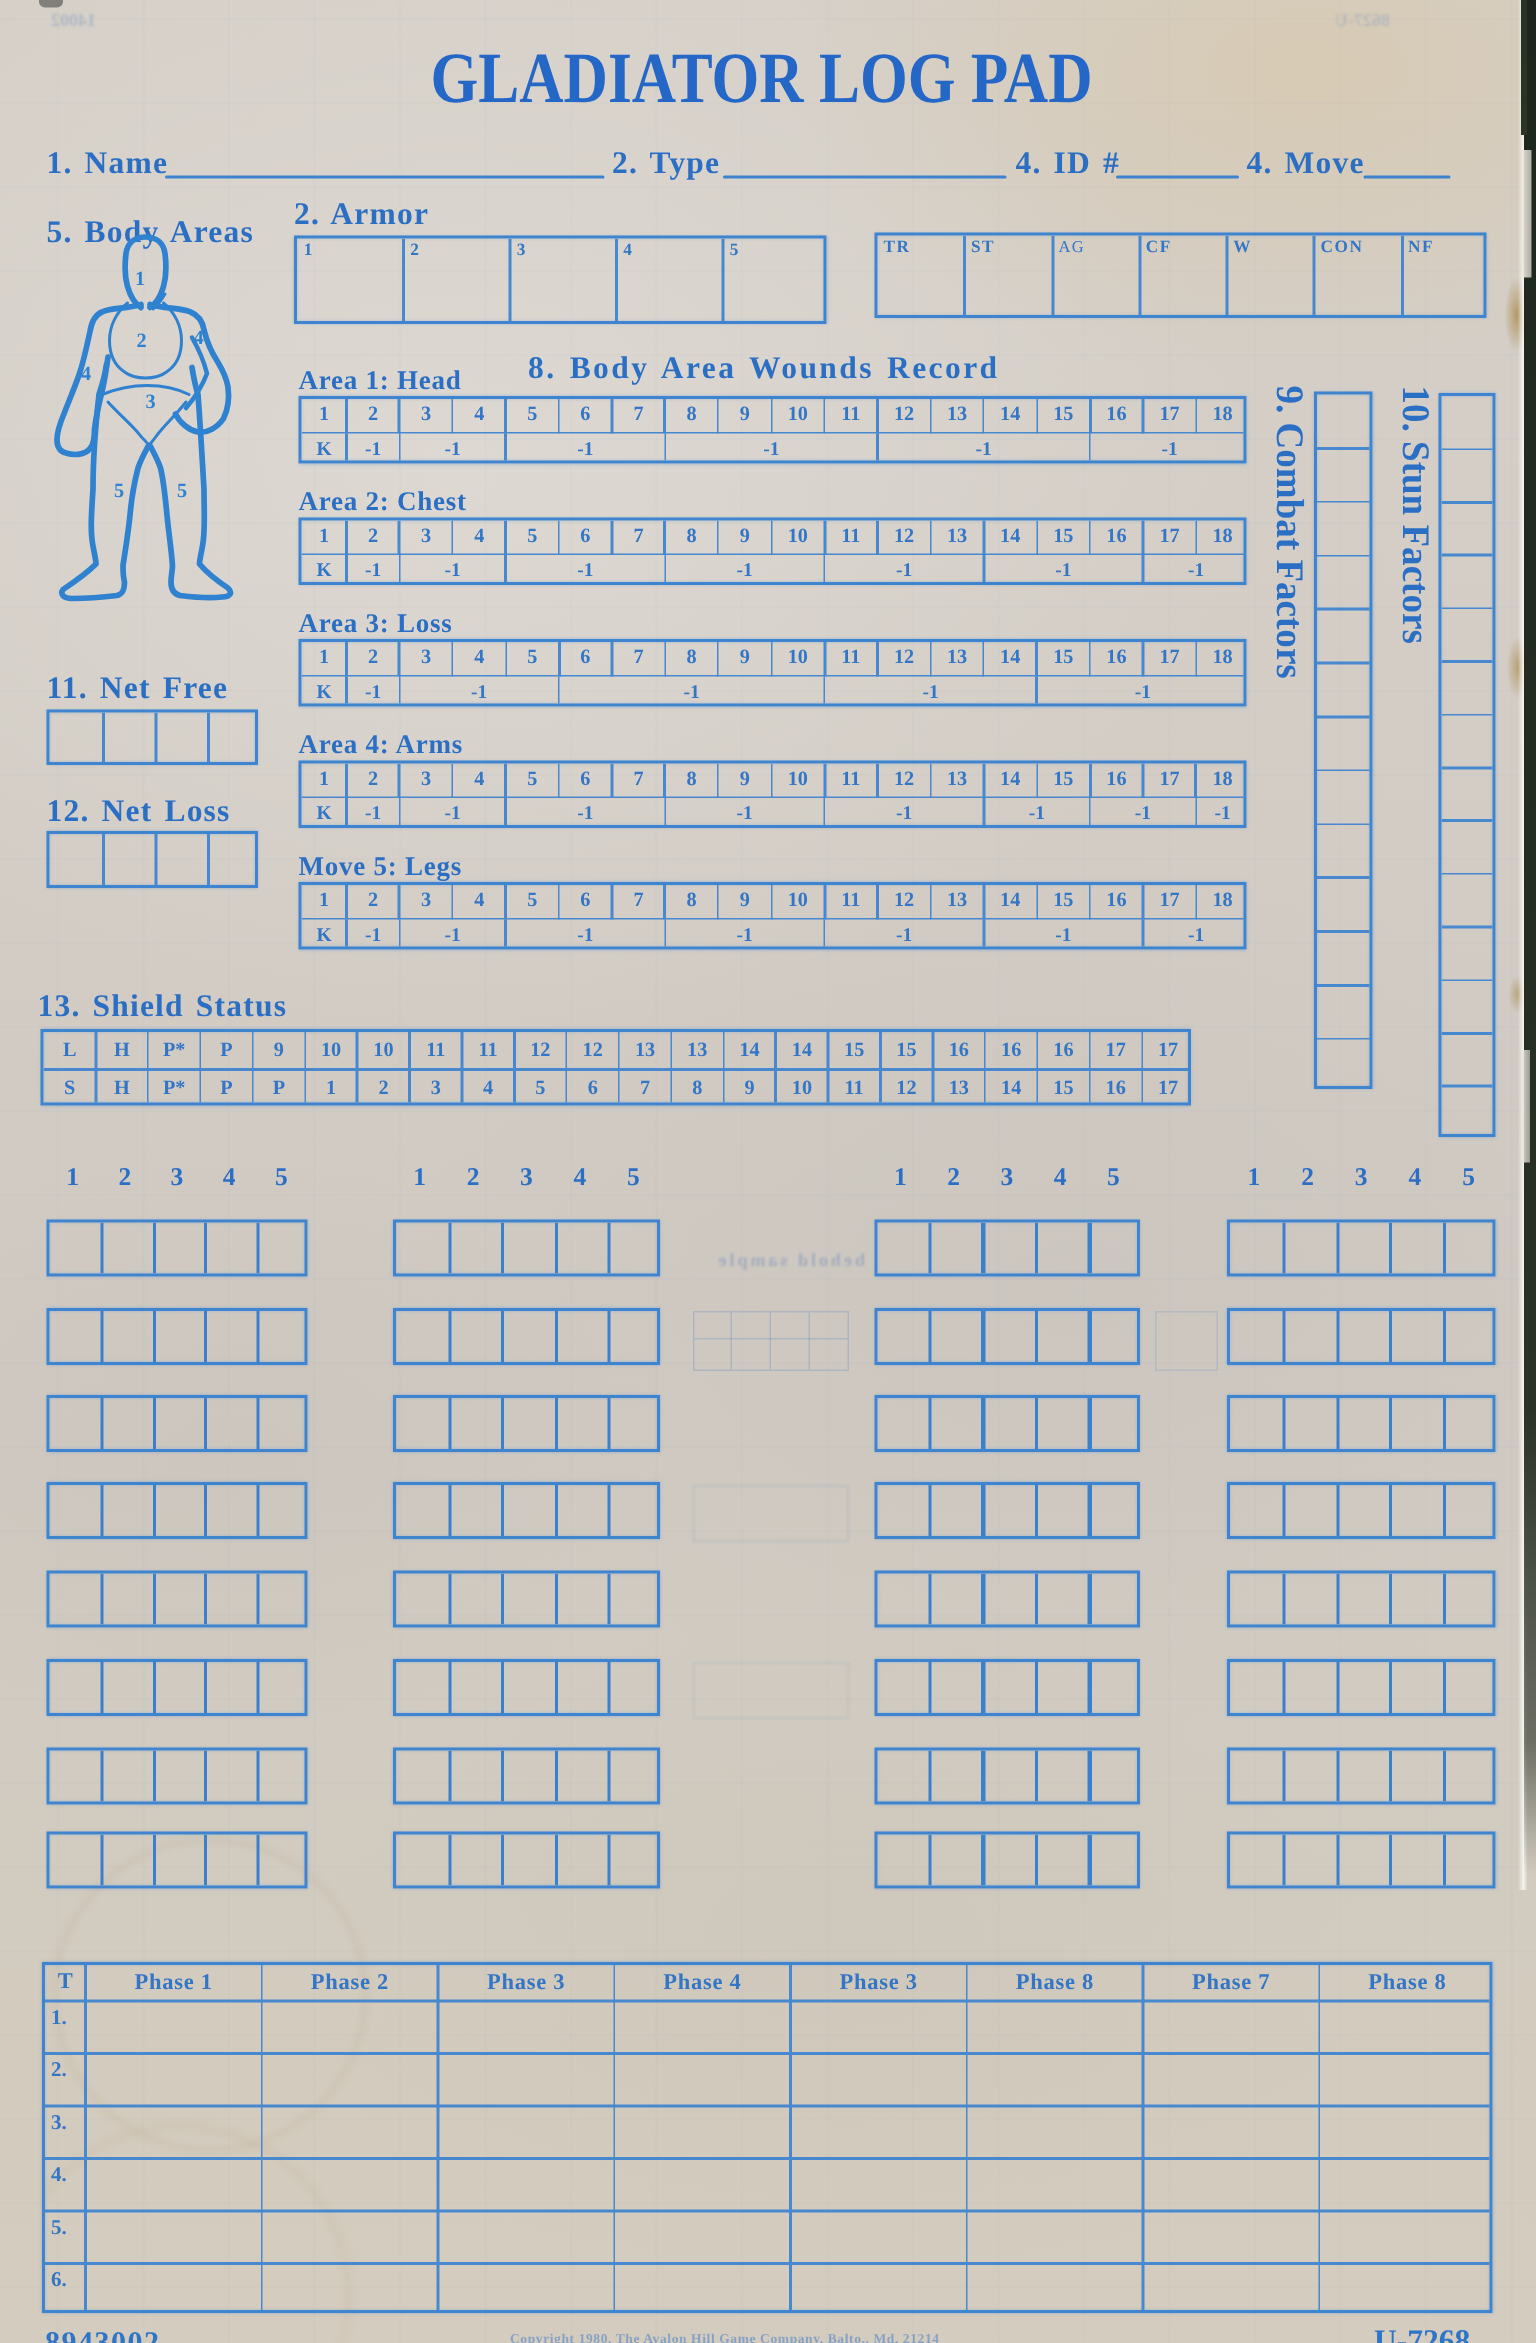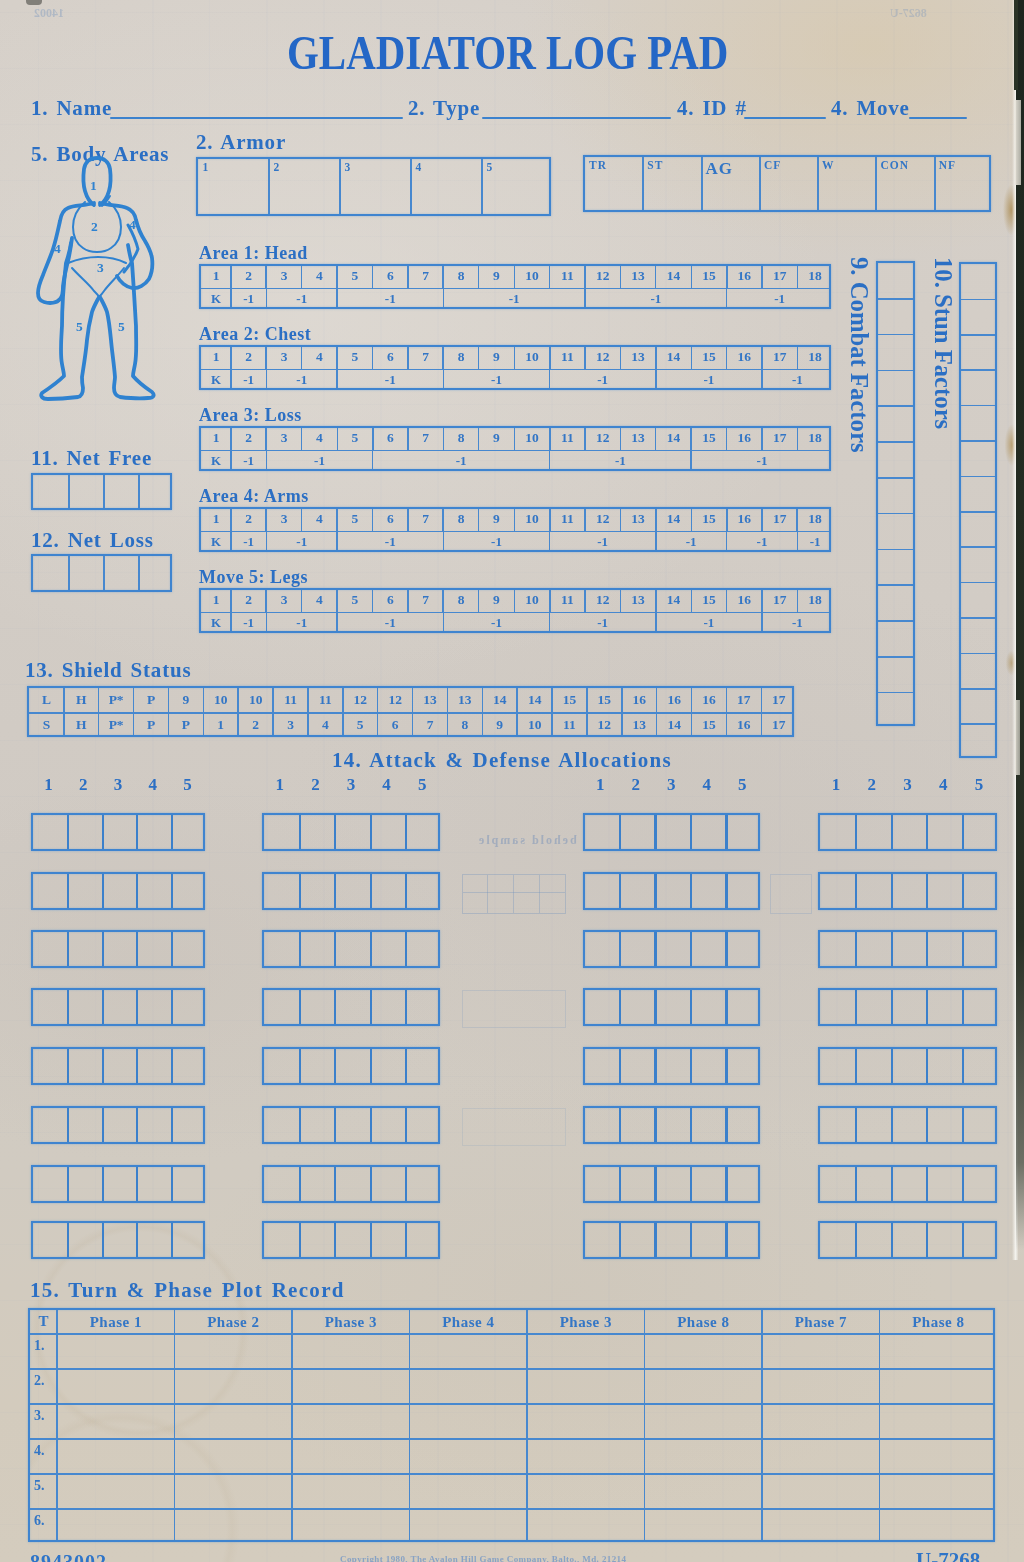--- a/index.html
+++ b/index.html
@@ -97,21 +97,21 @@
         <div style="position:absolute;left:218.0px;top:2px;font-size:11.5px;font-weight:bold;color:#3376c6;">4</div>
         <div class="vl" style="left:283.0px;top:0;height:59px;width:2px;"></div>
         <div style="position:absolute;left:289.0px;top:2px;font-size:11.5px;font-weight:bold;color:#3376c6;">5</div>
       </div>
 
 <div class="bx" style="left:583px;top:155px;width:408px;height:57px;">
         <div style="position:absolute;left:4.0px;top:2px;font-size:11.5px;font-weight:bold;color:#3376c6;letter-spacing:1px;">TR</div>
         <div class="vl" style="left:57.3px;top:0;height:57px;width:2px;"></div>
         <div style="position:absolute;left:62.3px;top:2px;font-size:11.5px;font-weight:bold;color:#3376c6;letter-spacing:1px;">ST</div>
         <div class="vl" style="left:115.6px;top:0;height:57px;width:2px;"></div>
-        <div style="position:absolute;left:120.6px;top:2px;font-size:17px;font-weight:bold;color:#3376c6;letter-spacing:1px;">AG</div>
+        <div style="position:absolute;left:120.6px;top:2px;font-size:11px;font-weight:normal;color:#3376c6;letter-spacing:1px;">AG</div>
         <div class="vl" style="left:173.9px;top:0;height:57px;width:2px;"></div>
         <div style="position:absolute;left:178.9px;top:2px;font-size:11.5px;font-weight:bold;color:#3376c6;letter-spacing:1px;">CF</div>
         <div class="vl" style="left:232.1px;top:0;height:57px;width:2px;"></div>
         <div style="position:absolute;left:237.1px;top:2px;font-size:11.5px;font-weight:bold;color:#3376c6;letter-spacing:1px;">W</div>
         <div class="vl" style="left:290.4px;top:0;height:57px;width:2px;"></div>
         <div style="position:absolute;left:295.4px;top:2px;font-size:11.5px;font-weight:bold;color:#3376c6;letter-spacing:1px;">CON</div>
         <div class="vl" style="left:348.7px;top:0;height:57px;width:2px;"></div>
         <div style="position:absolute;left:353.7px;top:2px;font-size:11.5px;font-weight:bold;color:#3376c6;letter-spacing:1px;">NF</div>
       </div>
 
@@ -142,20 +142,21 @@
 <text x="70" y="40">1</text>
 <text x="71" y="81">2</text>
 <text x="109" y="79">4</text>
 <text x="34" y="103">4</text>
 <text x="77" y="122">3</text>
 <text x="56" y="181">5</text>
 <text x="98" y="181">5</text>
 </g>
 </svg>
 
+<div class="t h" style="left:352px;top:233px;letter-spacing:1.6px;">8. Body Area Wounds Record</div>
 
 <div class="t" style="left:199px;top:243px;font-size:18px;letter-spacing:0.5px;">Area 1: Head</div>
 
 <div class="bx" style="left:199.0px;top:264px;width:631.8px;height:45.0px;">
         <div class="hl" style="left:0;top:21.8px;width:631.8px;"></div>
         <div style="position:absolute;left:0.0px;top:1.5px;width:30.0px;text-align:center;font-size:13.5px;font-weight:bold;color:#3376c6;">1</div>
         <div style="position:absolute;left:29.4px;top:0;width:1.3px;height:22.5px;background:#4788cf;"></div>
         <div style="position:absolute;left:30.0px;top:1.5px;width:35.4px;text-align:center;font-size:13.5px;font-weight:bold;color:#3376c6;">2</div>
         <div style="position:absolute;left:64.3px;top:0;width:2.2px;height:22.5px;background:#4788cf;"></div>
         <div style="position:absolute;left:65.4px;top:1.5px;width:35.4px;text-align:center;font-size:13.5px;font-weight:bold;color:#3376c6;">3</div>
@@ -541,21 +542,20 @@
         <div style="position:absolute;left:488.2px;top:29.5px;width:34.9px;text-align:center;font-size:13.5px;font-weight:bold;color:#3376c6;">10</div>
         <div style="position:absolute;left:523.0px;top:29.5px;width:34.9px;text-align:center;font-size:13.5px;font-weight:bold;color:#3376c6;">11</div>
         <div style="position:absolute;left:557.9px;top:29.5px;width:34.9px;text-align:center;font-size:13.5px;font-weight:bold;color:#3376c6;">12</div>
         <div style="position:absolute;left:592.8px;top:29.5px;width:34.9px;text-align:center;font-size:13.5px;font-weight:bold;color:#3376c6;">13</div>
         <div style="position:absolute;left:627.7px;top:29.5px;width:34.9px;text-align:center;font-size:13.5px;font-weight:bold;color:#3376c6;">14</div>
         <div style="position:absolute;left:662.5px;top:29.5px;width:34.9px;text-align:center;font-size:13.5px;font-weight:bold;color:#3376c6;">15</div>
         <div style="position:absolute;left:697.4px;top:29.5px;width:34.9px;text-align:center;font-size:13.5px;font-weight:bold;color:#3376c6;">16</div>
         <div style="position:absolute;left:732.3px;top:29.5px;width:34.9px;text-align:center;font-size:13.5px;font-weight:bold;color:#3376c6;">17</div>
       </div>
 
-<div class="t h" style="left:332px;top:748px;letter-spacing:1.2px;">14. Attack &amp; Defense Allocations</div>
 
 <div style="position:absolute;left:31.0px;top:775px;width:34.8px;text-align:center;font-size:17px;font-weight:bold;color:#2b6fc4;font-family:'Liberation Serif',serif;">1</div>
       <div style="position:absolute;left:65.8px;top:775px;width:34.8px;text-align:center;font-size:17px;font-weight:bold;color:#2b6fc4;font-family:'Liberation Serif',serif;">2</div>
       <div style="position:absolute;left:100.6px;top:775px;width:34.8px;text-align:center;font-size:17px;font-weight:bold;color:#2b6fc4;font-family:'Liberation Serif',serif;">3</div>
       <div style="position:absolute;left:135.4px;top:775px;width:34.8px;text-align:center;font-size:17px;font-weight:bold;color:#2b6fc4;font-family:'Liberation Serif',serif;">4</div>
       <div style="position:absolute;left:170.2px;top:775px;width:34.8px;text-align:center;font-size:17px;font-weight:bold;color:#2b6fc4;font-family:'Liberation Serif',serif;">5</div>
 
 <div class="bx" style="left:31px;top:813px;width:174px;height:38px;border-width:2.4px;">
         <div style="position:absolute;left:33.7px;top:0;width:2.2px;height:34px;background:#3b80cb;"></div>
         <div style="position:absolute;left:68.5px;top:0;width:2.2px;height:34px;background:#3b80cb;"></div>
@@ -791,21 +791,20 @@
         <div style="position:absolute;left:142.1px;top:0;width:2.2px;height:34px;background:#3b80cb;"></div>
       </div>
 
 <div class="bx" style="left:818px;top:1221px;width:179px;height:38px;border-width:2.4px;">
         <div style="position:absolute;left:34.7px;top:0;width:2.2px;height:34px;background:#3b80cb;"></div>
         <div style="position:absolute;left:70.5px;top:0;width:2.2px;height:34px;background:#3b80cb;"></div>
         <div style="position:absolute;left:106.3px;top:0;width:2.2px;height:34px;background:#3b80cb;"></div>
         <div style="position:absolute;left:142.1px;top:0;width:2.2px;height:34px;background:#3b80cb;"></div>
       </div>
 
-<div class="t h" style="left:30px;top:1278px;letter-spacing:1.3px;">15. Turn &amp; Phase Plot Record</div>
 
 <div class="bx" style="left:28px;top:1308px;width:967px;height:234px;border-width:2px;">
         <div style="position:absolute;left:26.1px;top:0;width:1.8px;height:234px;background:#4788cf;"></div>
         <div style="position:absolute;left:143.6px;top:0;width:1.8px;height:234px;background:#4788cf;"></div>
         <div style="position:absolute;left:261.1px;top:0;width:1.8px;height:234px;background:#4788cf;"></div>
         <div style="position:absolute;left:378.6px;top:0;width:1.8px;height:234px;background:#4788cf;"></div>
         <div style="position:absolute;left:496.1px;top:0;width:1.8px;height:234px;background:#4788cf;"></div>
         <div style="position:absolute;left:613.6px;top:0;width:1.8px;height:234px;background:#4788cf;"></div>
         <div style="position:absolute;left:731.1px;top:0;width:1.8px;height:234px;background:#4788cf;"></div>
         <div style="position:absolute;left:848.6px;top:0;width:1.8px;height:234px;background:#4788cf;"></div>

